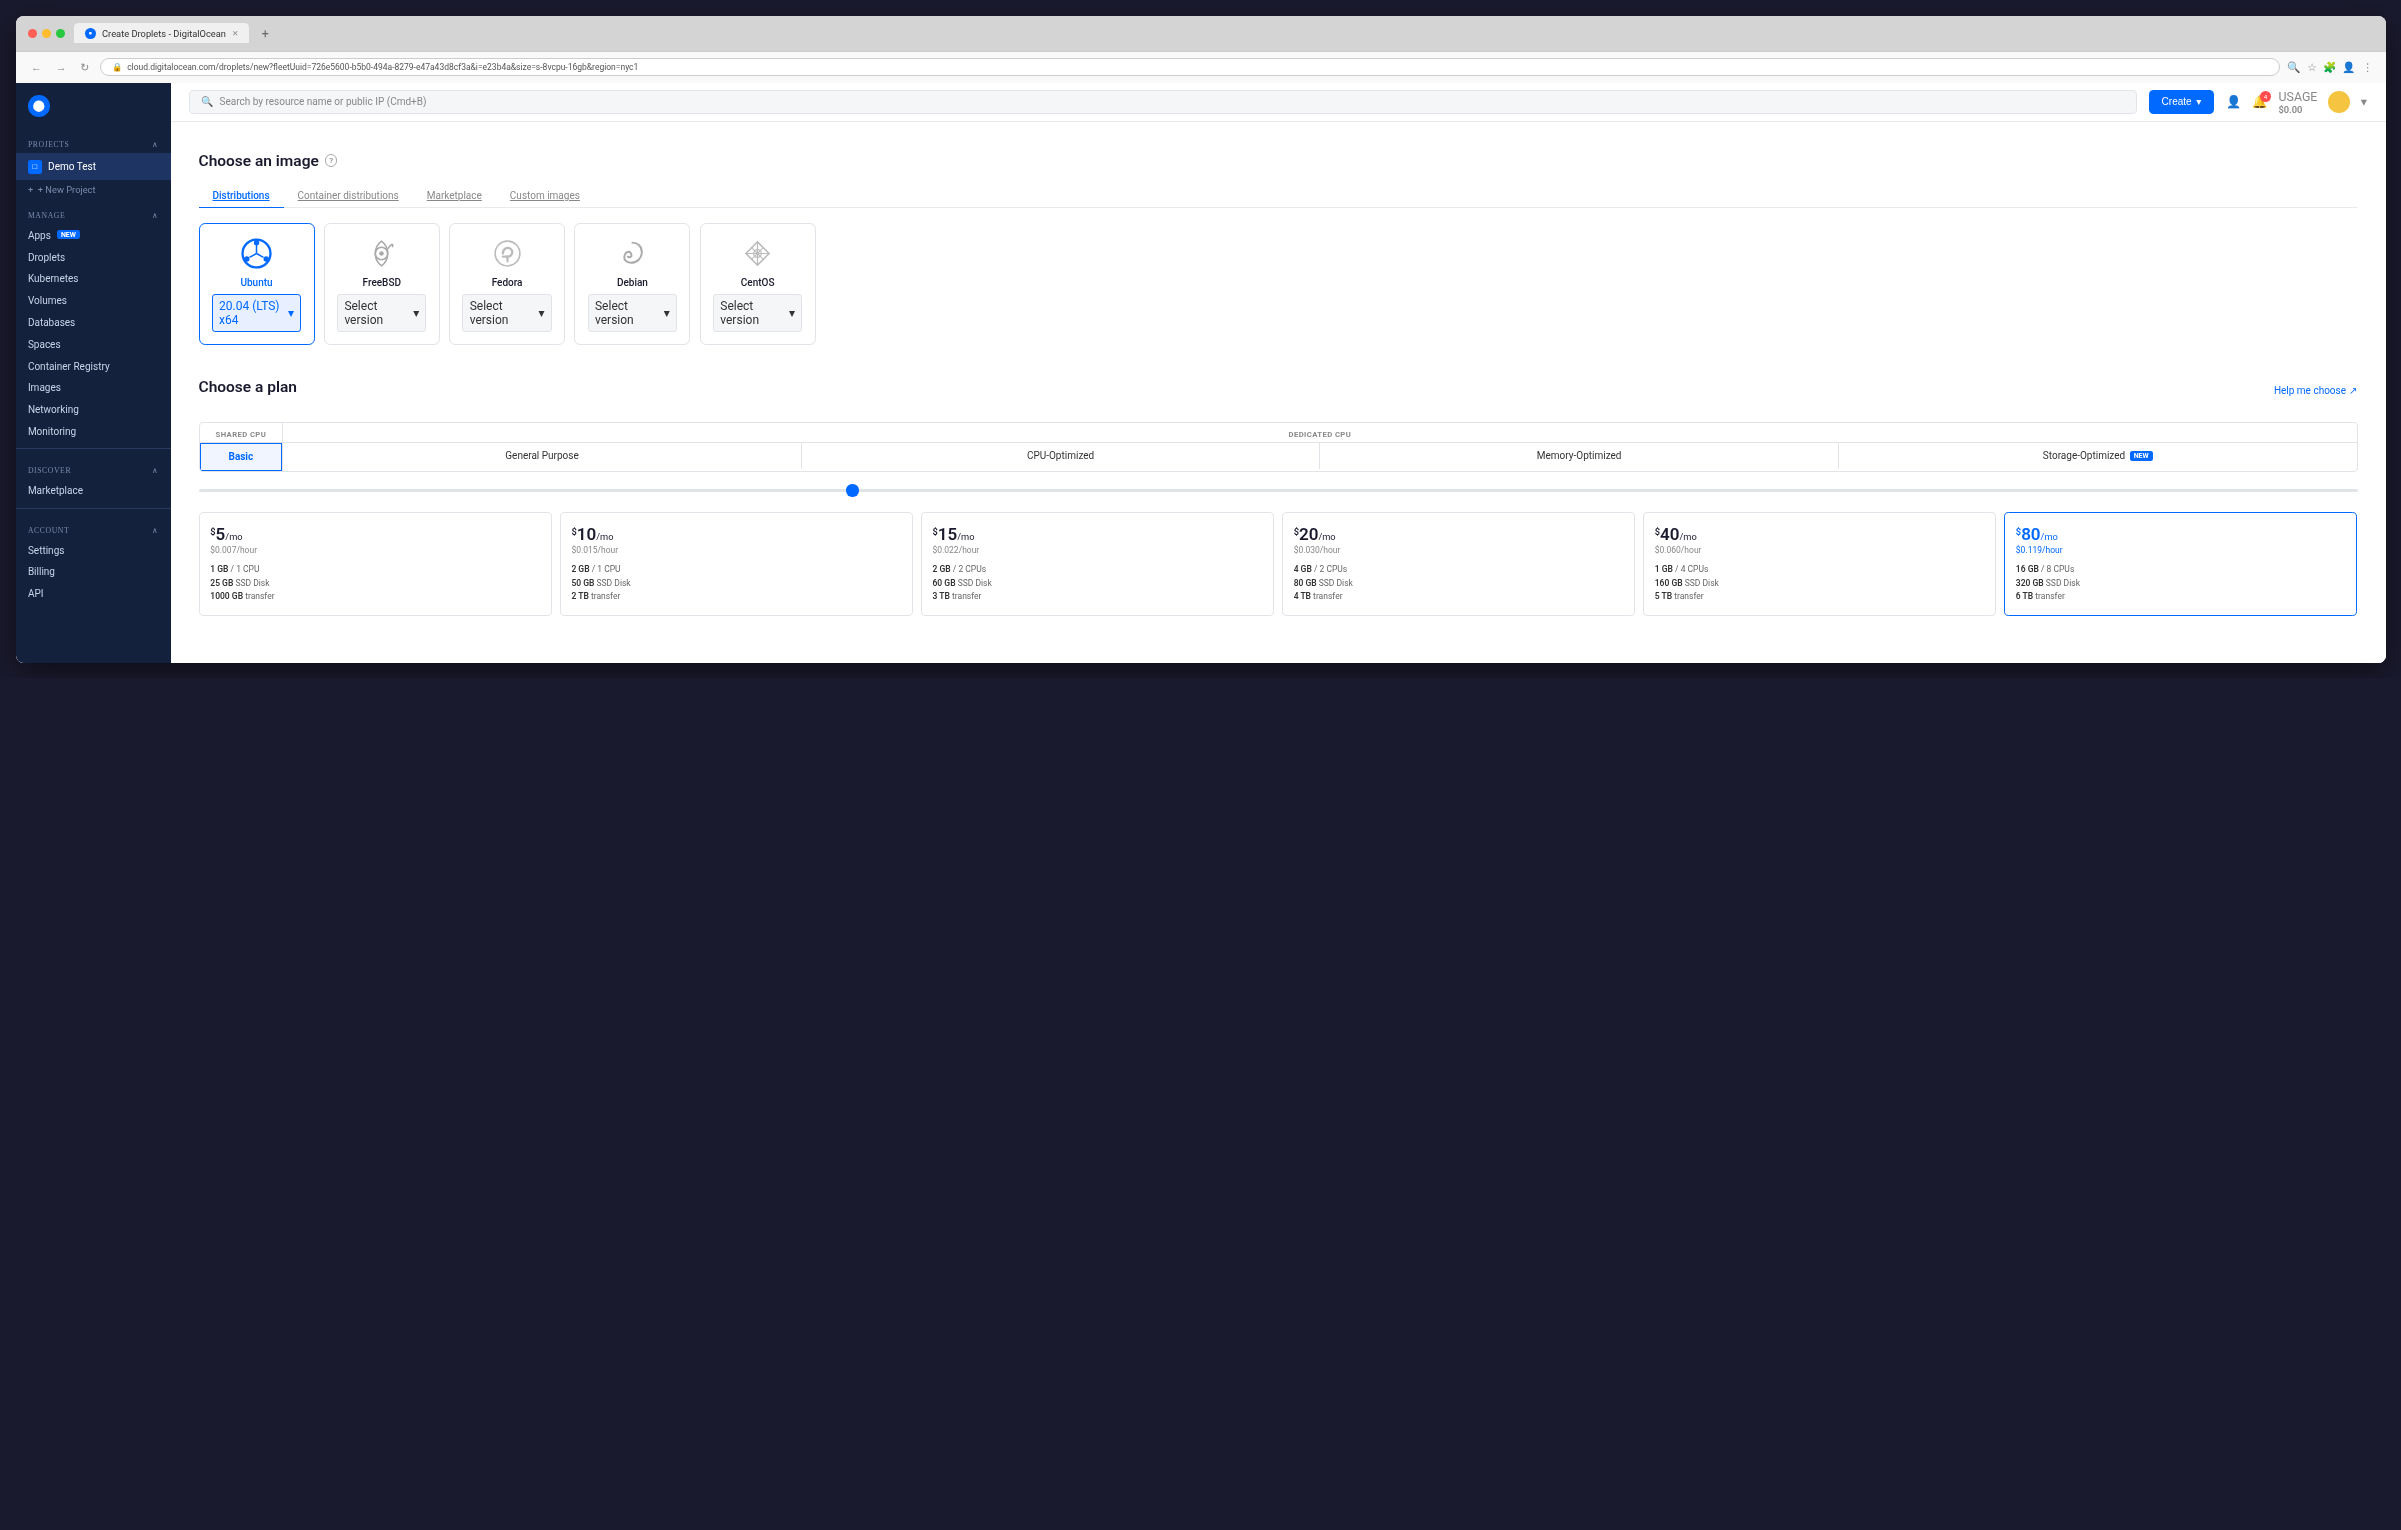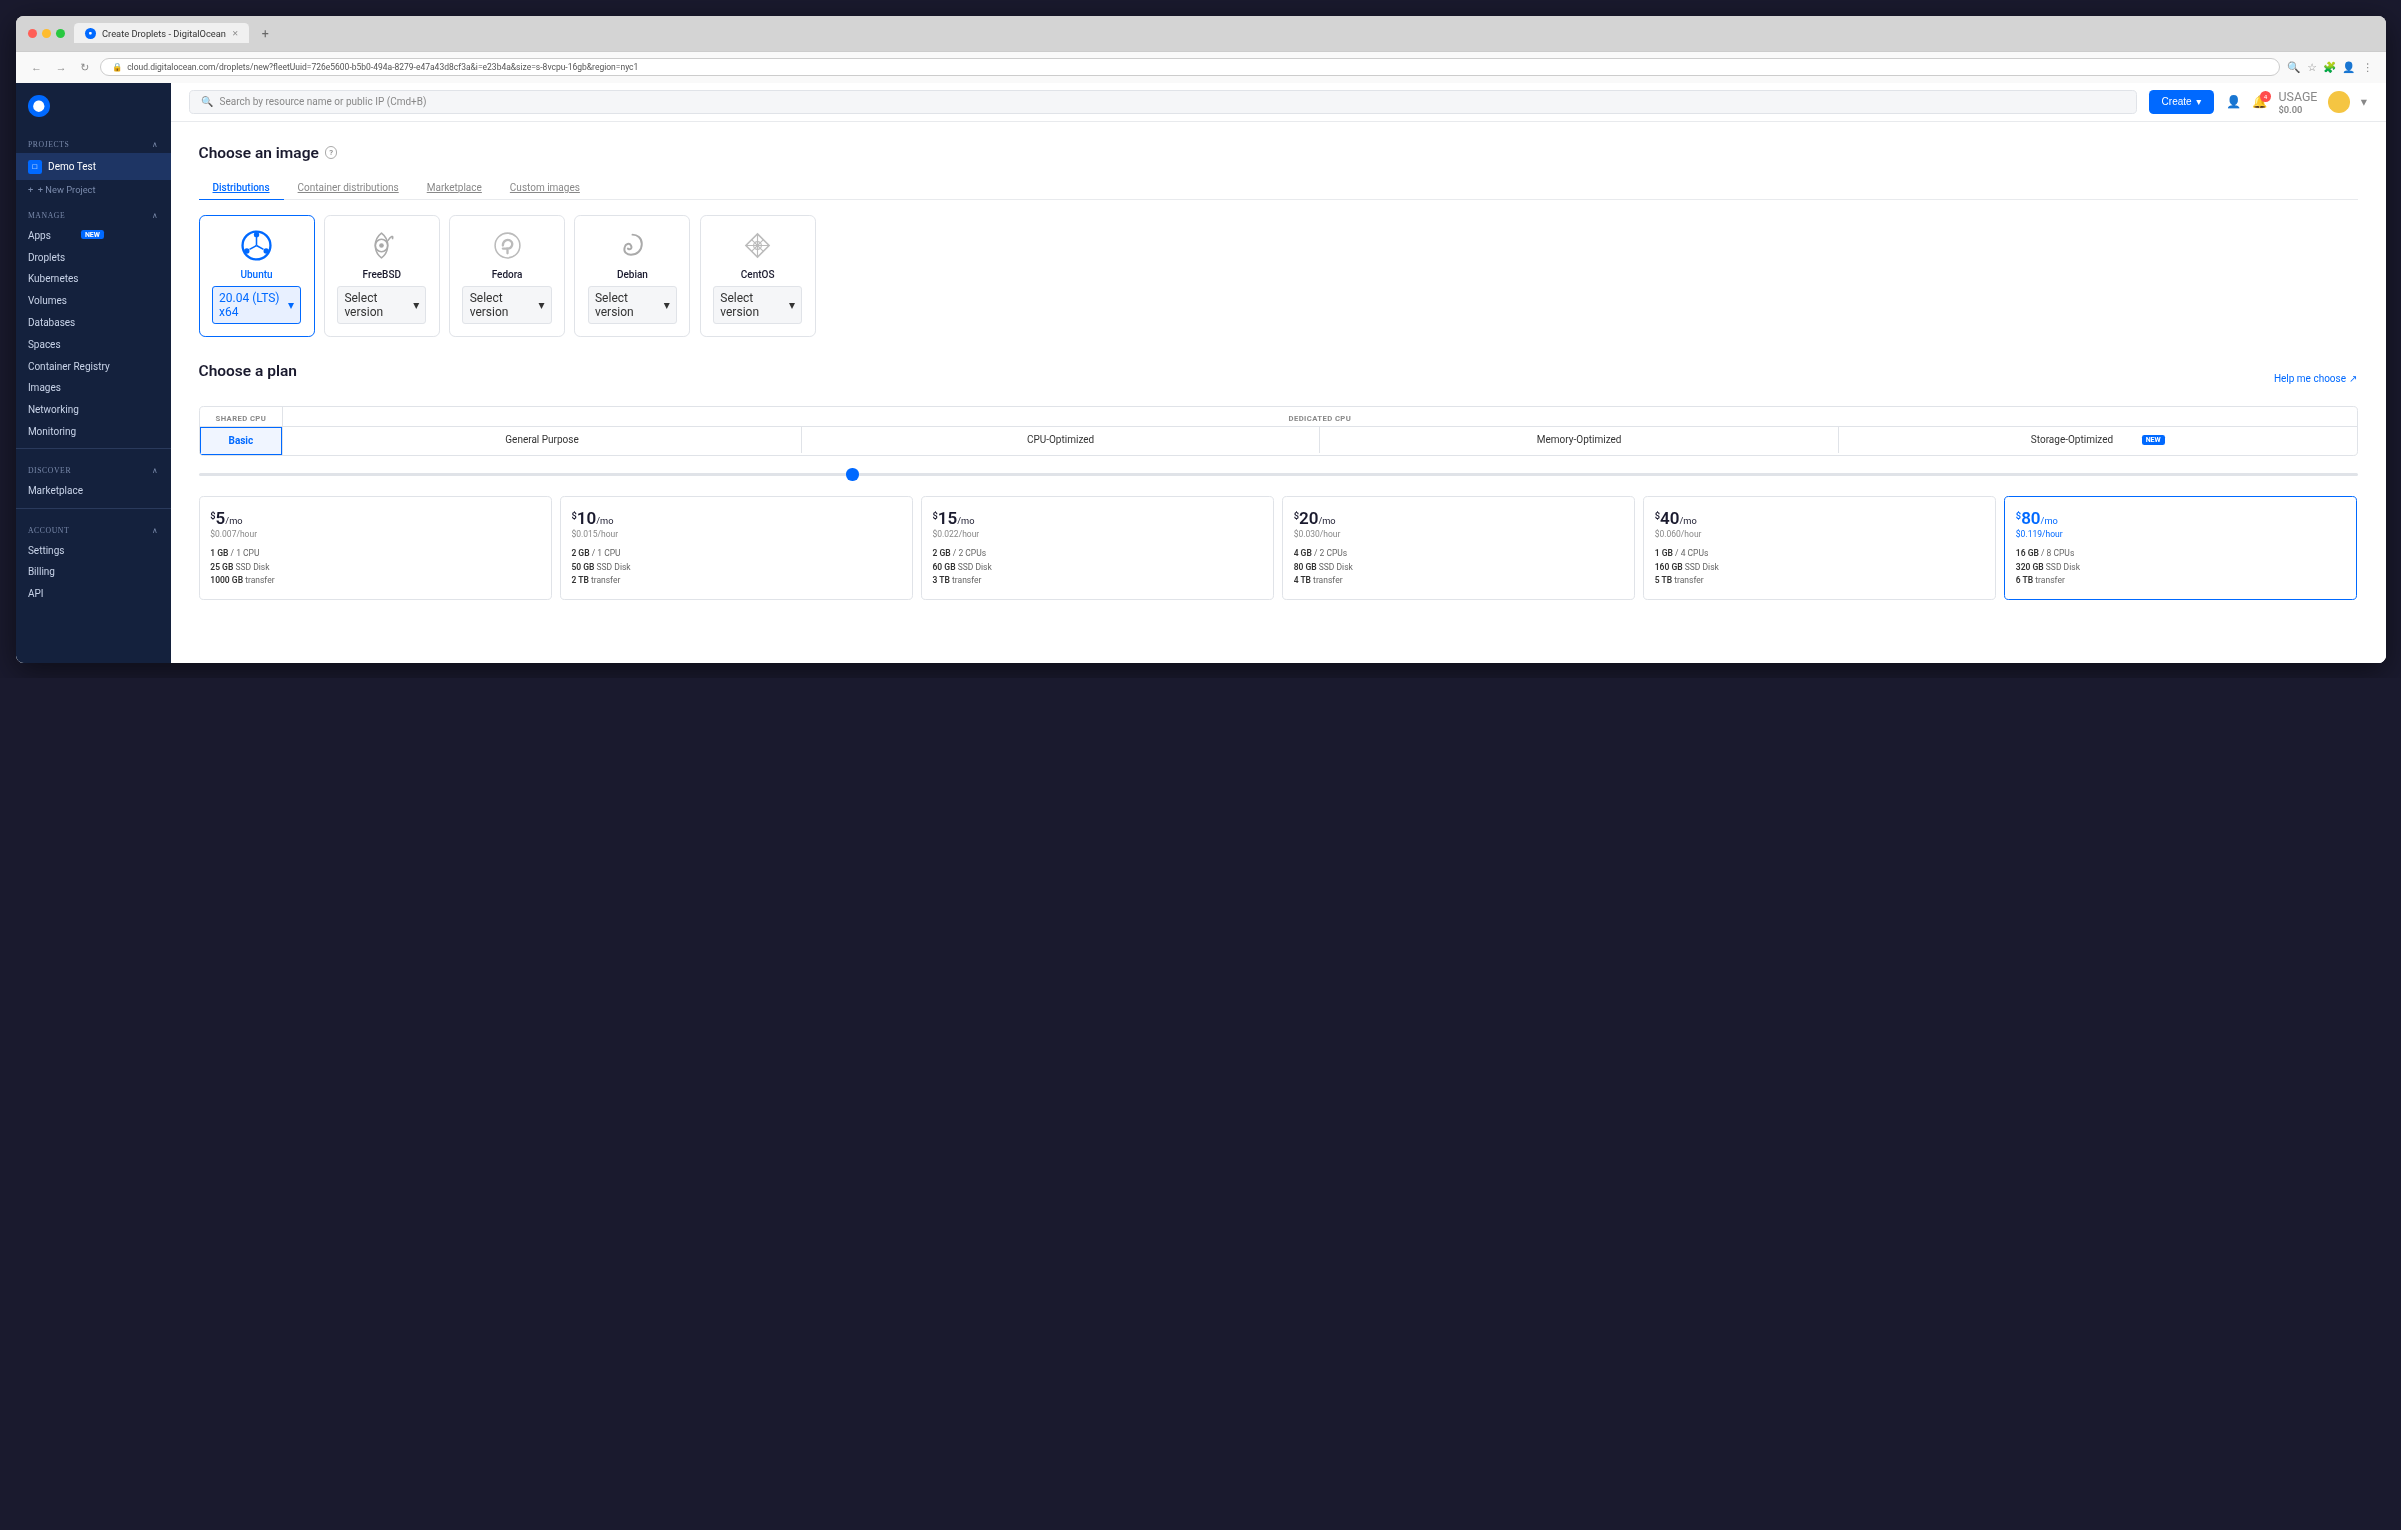--- a/index.html
+++ b/index.html
@@ -209,21 +209,20 @@
     }
 
     .new-badge {
       background: #0069ff;
       color: white;
       font-size: 7px;
       padding: 0.8px 3.9px;
       border-radius: 2.3px;
       font-weight: bold;
       text-transform: uppercase;
-      margin-left: 24px;
     }
 
     .sidebar-divider {
       height: 0.8px;
       background: #2a3a5c;
       margin: 6.2px 0;
     }
 
     
     .topbar {
@@ -307,20 +306,21 @@
     }
 
     .section-title {
       font-size: 15.5px;
       font-weight: 600;
       color: #1a1a2e;
       margin-bottom: 14px;
       display: flex;
       align-items: center;
       gap: 6.2px;
+      margin-top: 8px;
     }
 
     .help-icon {
       width: 12.4px;
       height: 12.4px;
       border: 0.8px solid #aaa;
       border-radius: 50%;
       display: flex;
       align-items: center;
       justify-content: center;

